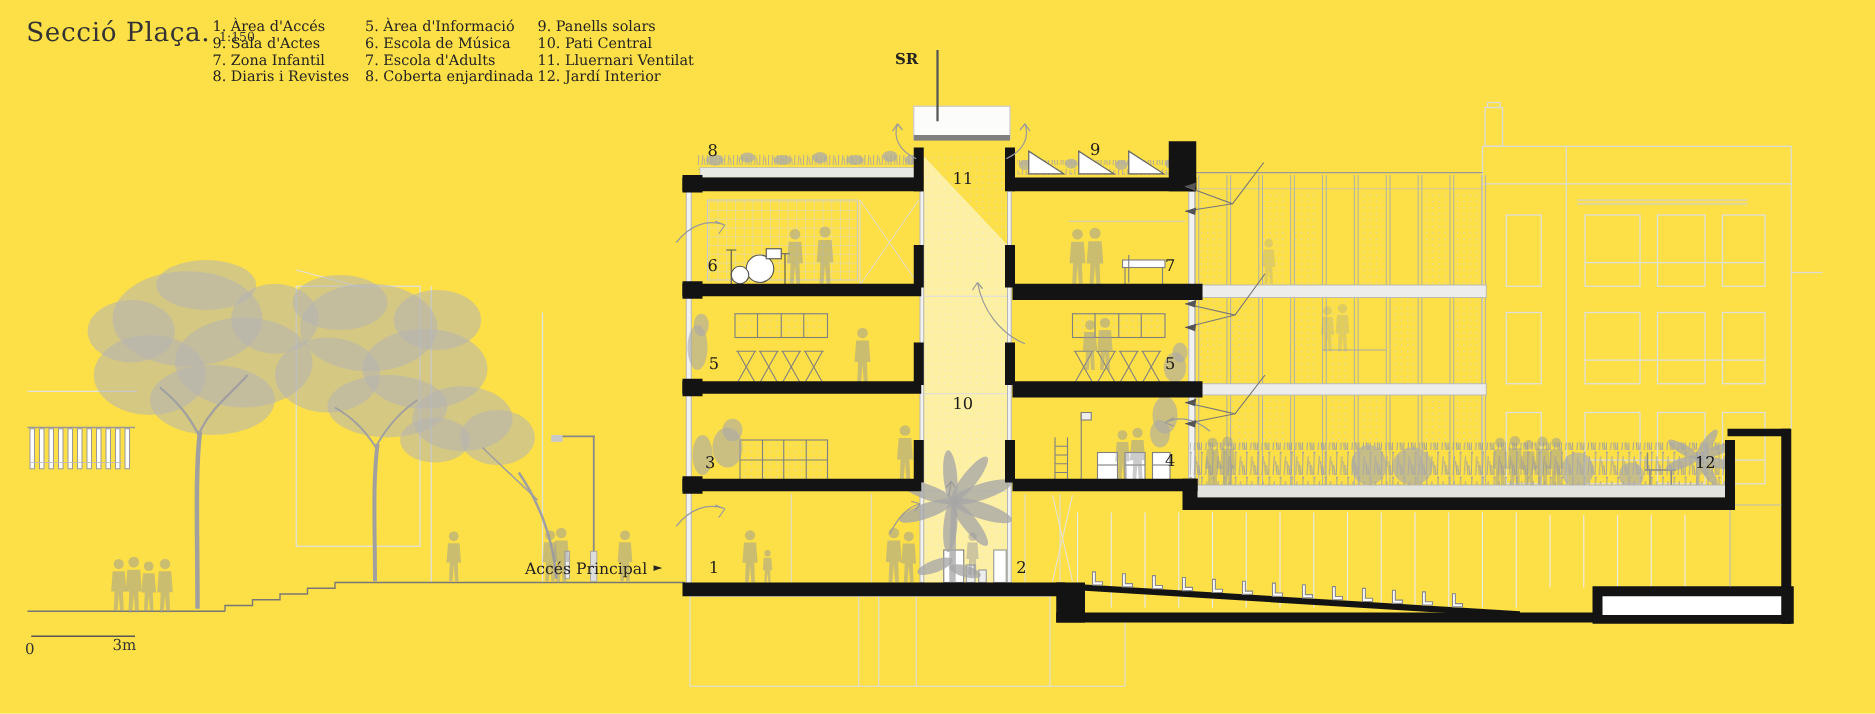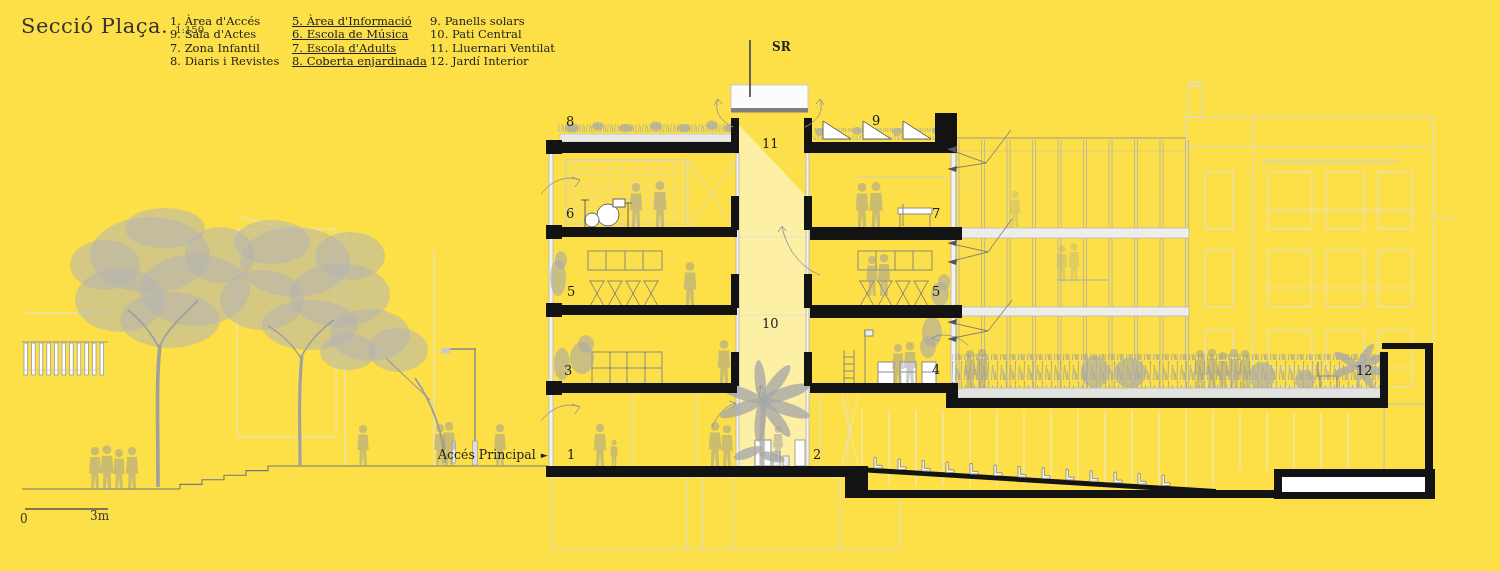--- a/index.html
+++ b/index.html
@@ -3,24 +3,24 @@
 <meta charset="utf-8">
 <style>
   html,body{margin:0;padding:0;background:#fff;}
   .canvas{position:relative;width:1500px;height:571px;background:#fde047;overflow:hidden;
           font-family:"DejaVu Serif", serif;color:#222;}
   .abs{position:absolute;}
   .title-row{left:21px;top:14px;display:flex;align-items:baseline;gap:7px;}
   .title-main{font-size:21px;letter-spacing:.5px;color:#333;}
   .title-scale{font-size:10px;color:#333;}
   .legend-col{top:15px;font-size:11.5px;line-height:13.4px;color:#222;white-space:nowrap;}
-  .lg1{left:170px;} .lg2{left:292px;text-decoration:underline;} .lg3{left:430px;}
+  .lg1{left:170px;} .lg2{left:292px;} .lg3{left:430px;}
   .marker{font-size:13px;color:#1a1a1a;}
   .marker-sr{font-size:12px;font-weight:bold;color:#222;}
-  .access{left:438px;top:447px;font-size:12.5px;color:#222;display:flex;align-items:center;gap:5px;white-space:nowrap;}
+  .access{left:420px;top:447px;font-size:12.5px;color:#222;display:flex;align-items:center;gap:5px;white-space:nowrap;}
   .access-arrow{font-size:9px;position:relative;top:0.5px;}
   .scalebar-num{font-size:12px;color:#333;}
   svg{position:absolute;left:0;top:0;}
 </style>
 </head>
 <body>
 
 <div class="canvas">
 
   <svg width="1500" height="571" viewBox="0 0 1500 571">
@@ -468,21 +468,21 @@
     <div>7. Escola d'Adults</div>
     <div>8. Coberta enjardinada</div>
   </div>
   <div class="abs legend-col lg3">
     <div>9. Panells solars</div>
     <div>10. Pati Central</div>
     <div>11. Lluernari Ventilat</div>
     <div>12. Jardí Interior</div>
   </div>
 
-  <span class="abs marker-sr" style="left:772px;top:40px;">SR</span>
+  <span class="abs marker-sr" style="left:716px;top:40px;">SR</span>
   <span class="abs marker" style="left:566px;top:114px;">8</span>
   <span class="abs marker" style="left:872px;top:113px;">9</span>
   <span class="abs marker" style="left:762px;top:136px;">11</span>
   <span class="abs marker" style="left:566px;top:206px;">6</span>
   <span class="abs marker" style="left:932px;top:206px;">7</span>
   <span class="abs marker" style="left:567px;top:284px;">5</span>
   <span class="abs marker" style="left:932px;top:284px;">5</span>
   <span class="abs marker" style="left:762px;top:316px;">10</span>
   <span class="abs marker" style="left:564px;top:363px;">3</span>
   <span class="abs marker" style="left:932px;top:362px;">4</span>

